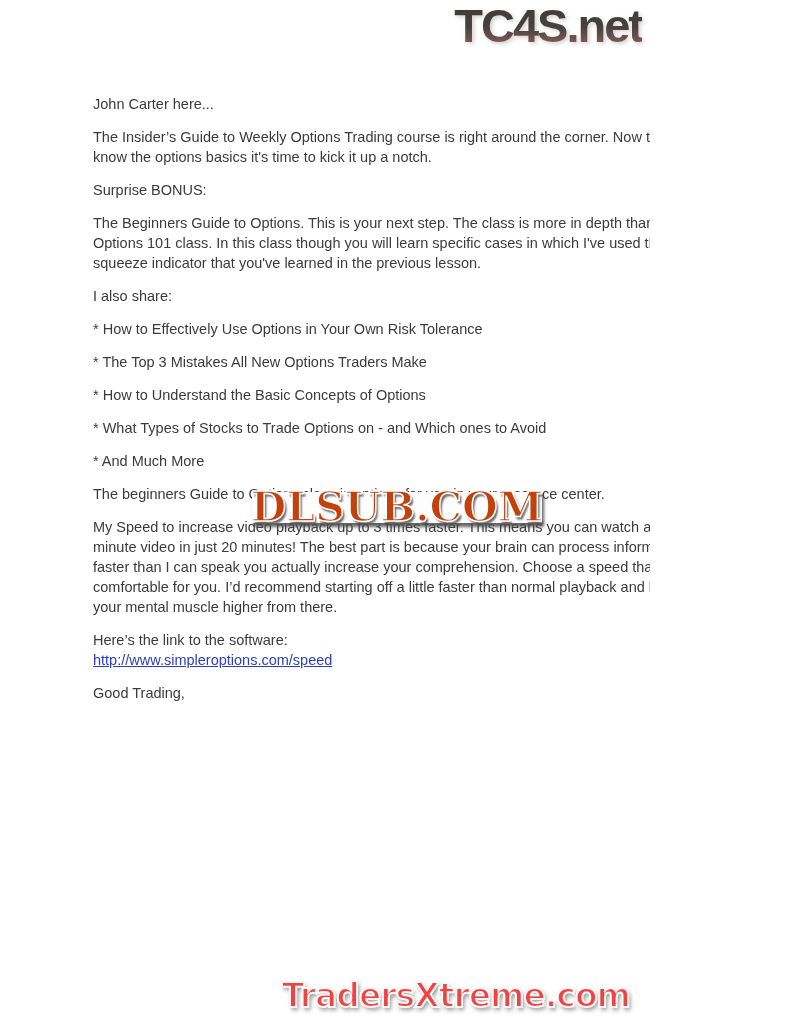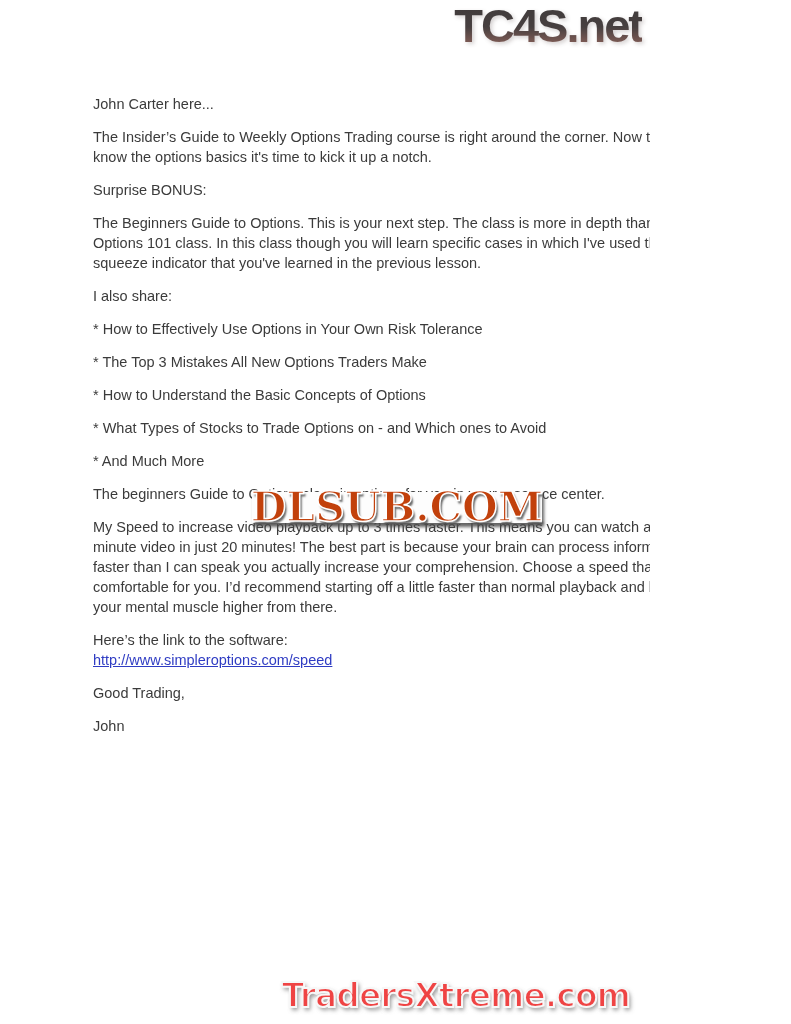--- a/index.html
+++ b/index.html
@@ -119,21 +119,20 @@
       <span>My Speed to increase video playback up to 3 times faster. This means you can watch a 60 minute video in just 20 minutes! The best part is because your brain can process information faster than I can speak you actually increase your comprehension. Choose a speed that’s comfortable for you. I’d recommend starting off a little faster than normal playback and build your mental muscle higher from there.</span>
     </p>
 
     <p>
       <span class="blk">Here’s the link to the software:</span>
       <a class="blk link" href="#">http://www.simpleroptions.com/speed</a>
     </p>
 
     <p>Good Trading,</p>
 
-    <p>John</p>
   </div>
 
   <div class="stamp">
     <span class="stamp-text">DLSUB.COM</span>
   </div>
 
   <div class="bottom-logo">TradersXtreme.com</div>
 
 </div>
 

